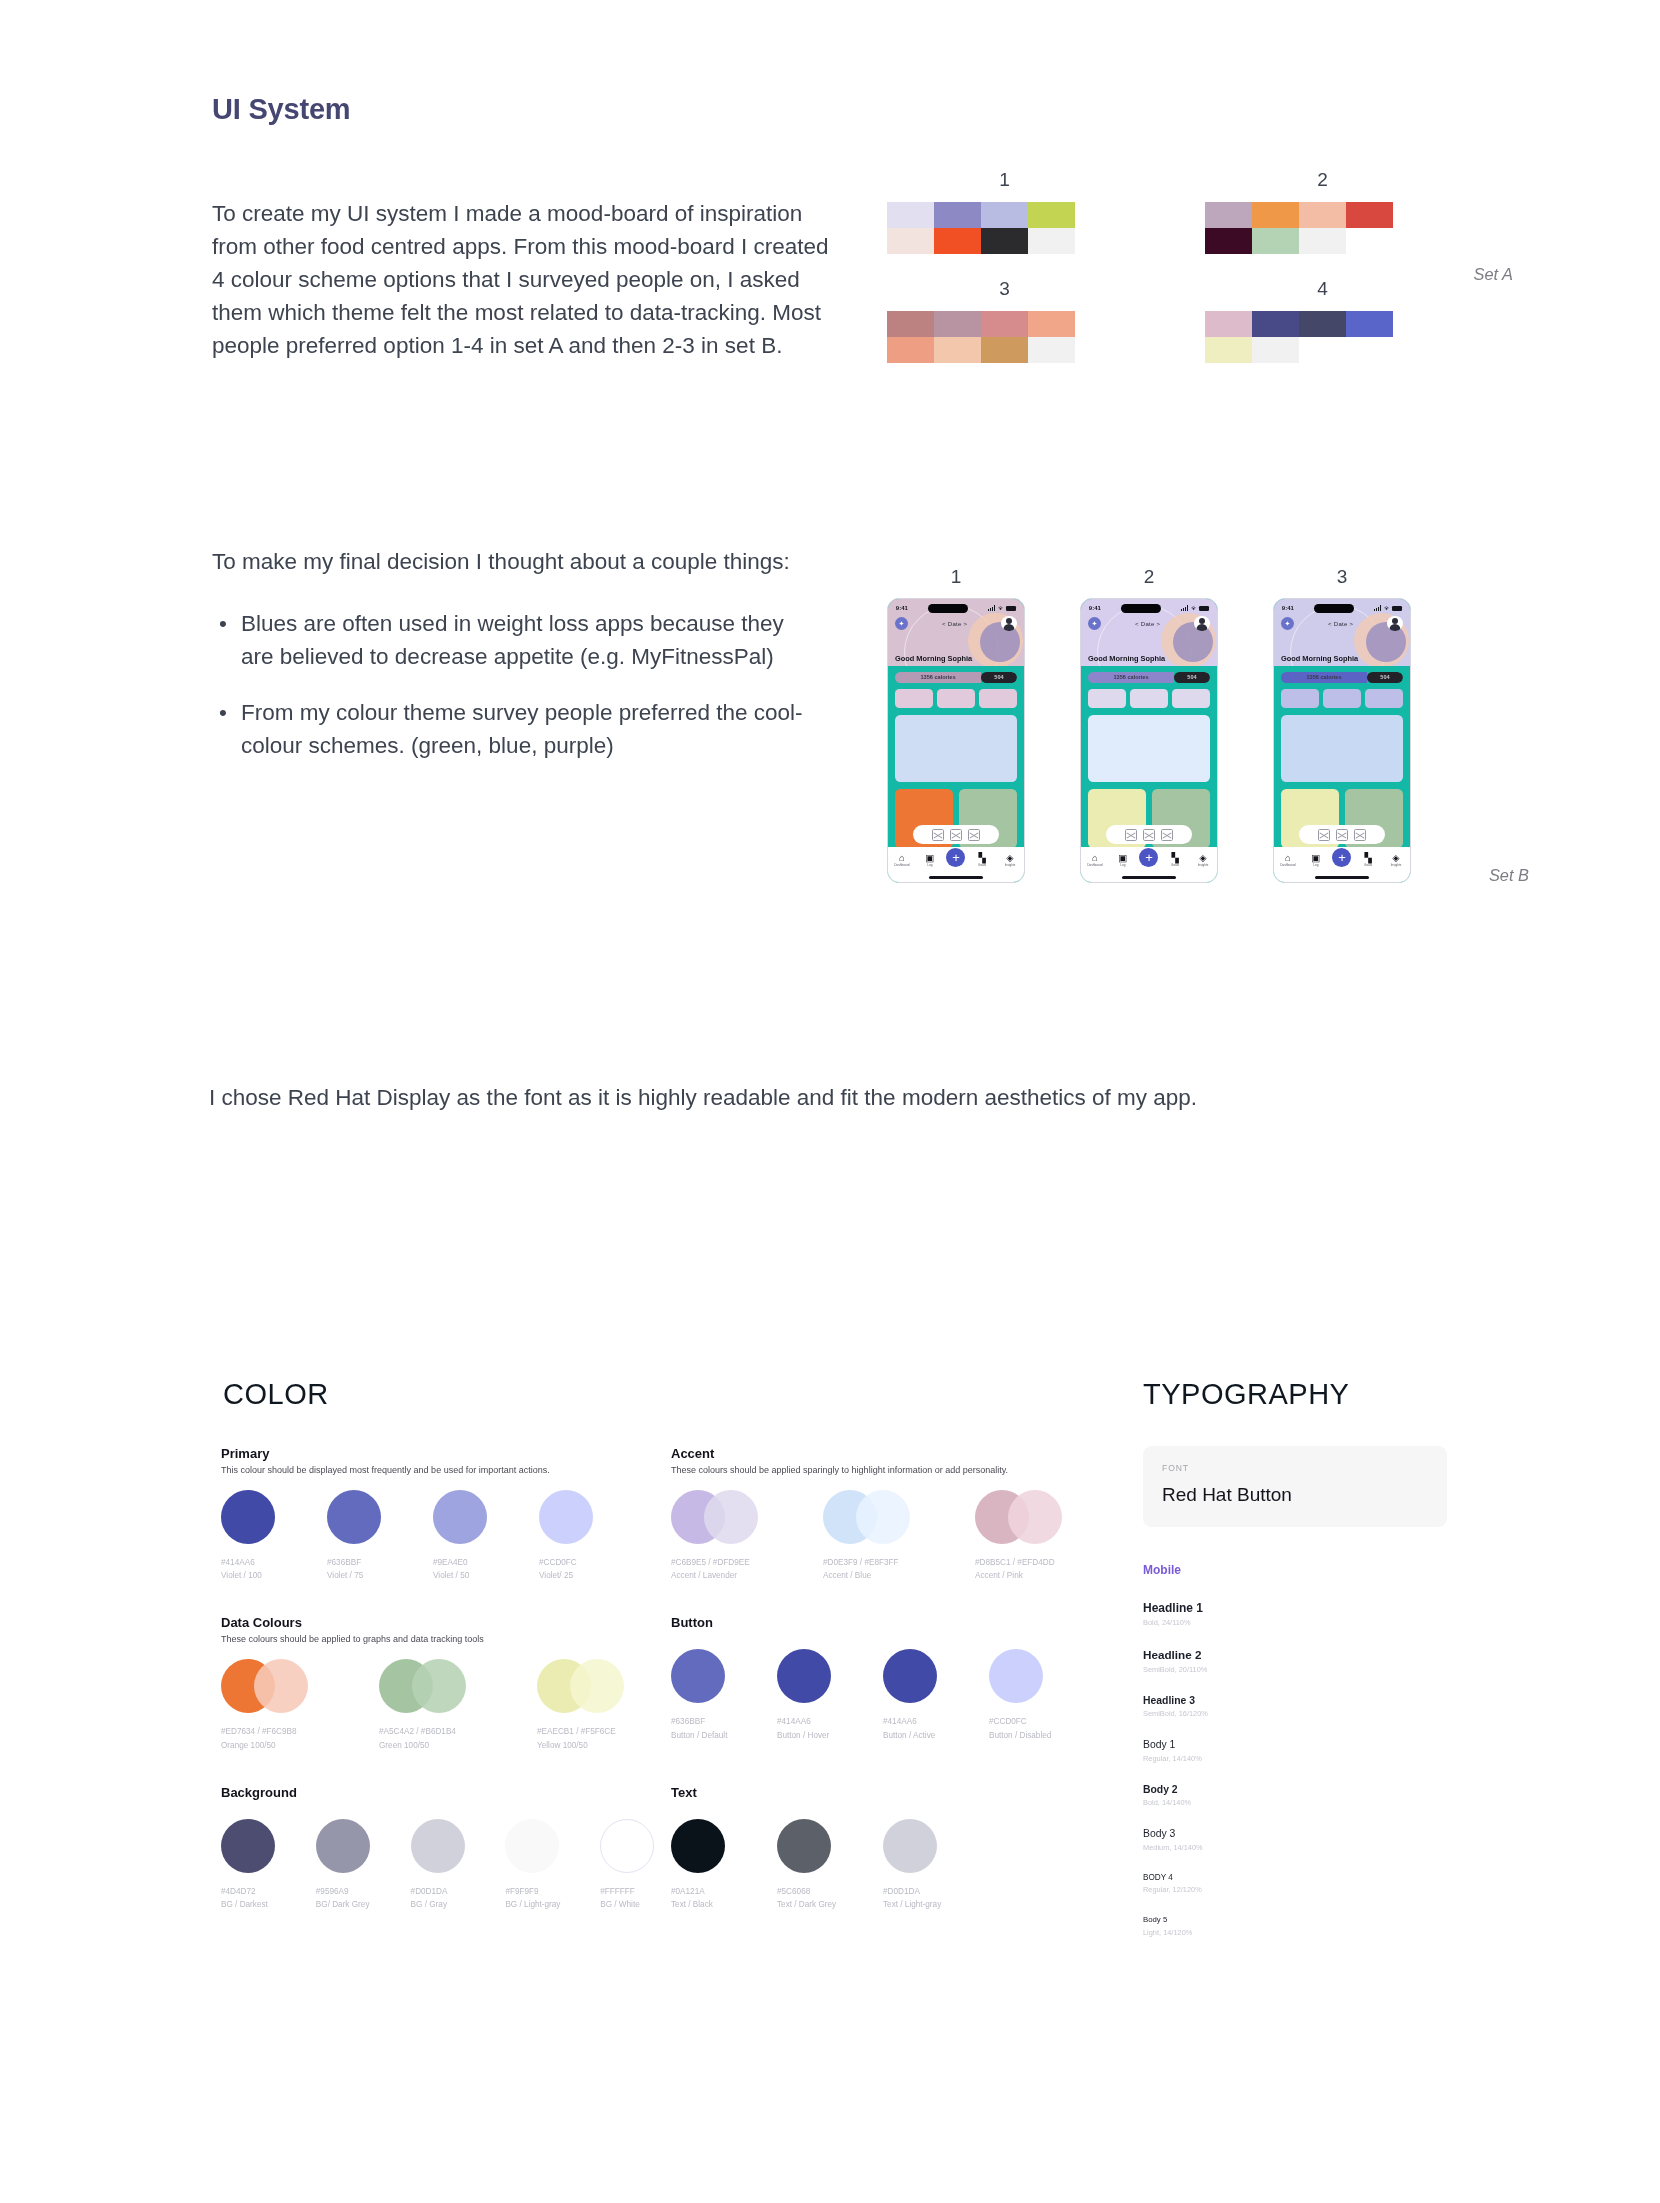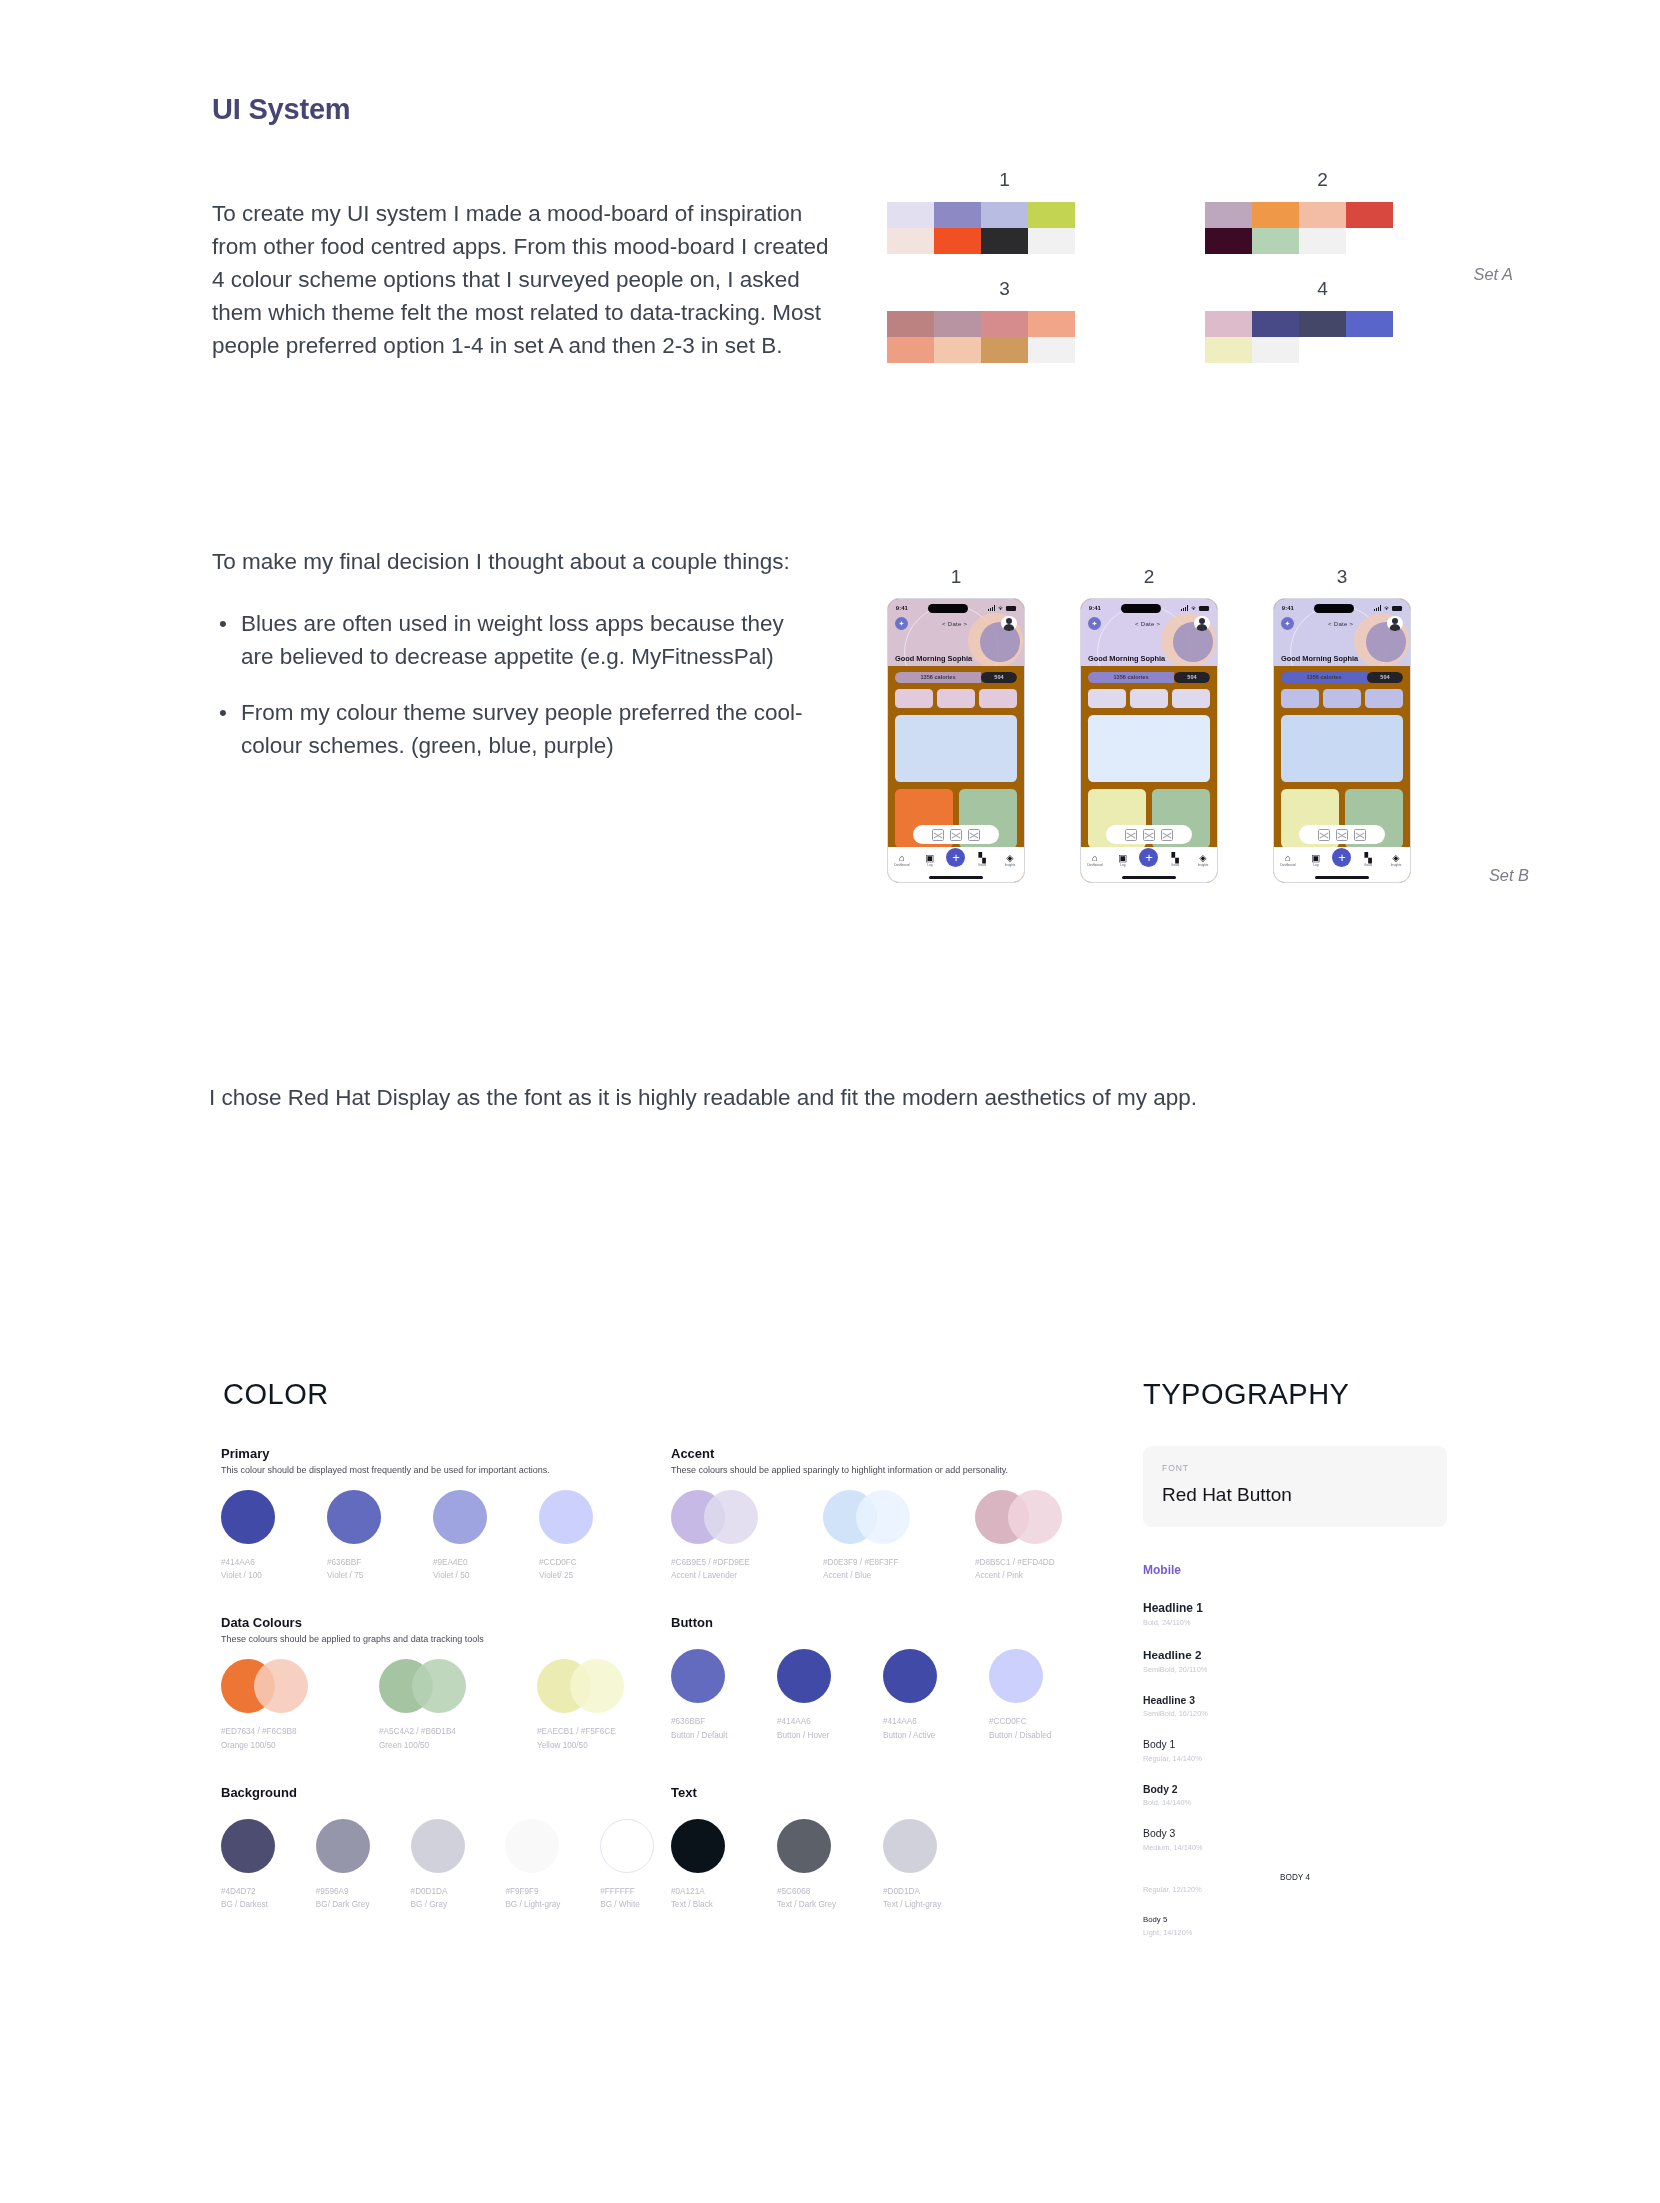--- a/index.html
+++ b/index.html
@@ -83,21 +83,21 @@
   .phone-num {
     text-align: center;
     font-size: 19px;
     color: #3d4450;
     margin-bottom: 10.4px;
   }
   .phone {
     width: 138px; height: 285px;
     border: 1.3px solid #d7d7de;
     border-radius: 12px;
-    background: #a16207;
+    background: #14b8a6;
     overflow: hidden;
     position: relative;
   }
   .ph-head {
     height: 67px; position: relative; overflow: hidden;
   }
   .ph-arc { position: absolute; border-radius: 50%; }
   .ph-status {
     display: flex; align-items: center; justify-content: space-between;
     padding: 4.3px 7.8px 0 7.8px; position: relative; z-index: 3;
@@ -239,21 +239,21 @@
   .typo-mobile { font-size: 12px; font-weight: 700; color: #7a5bd6; margin: 36px 0 24px 0; }
   .type-item { margin-bottom: 21px; }
   .type-name { color: #1b1f2a; margin-bottom: 3.5px; }
   .type-spec { font-size: 7.4px; color: #c6c7d0; }
   .t-h1 { font-size: 12px; font-weight: 700; }
   .t-h2 { font-size: 11.7px; font-weight: 700; }
   .t-h3 { font-size: 10.4px; font-weight: 700; }
   .t-b1 { font-size: 10.4px; font-weight: 400; }
   .t-b2 { font-size: 10.4px; font-weight: 700; }
   .t-b3 { font-size: 10.4px; font-weight: 500; }
-  .t-b4 { font-size: 8.2px; font-weight: 400; text-align: center; }
+  .t-b4 { font-size: 8.2px; font-weight: 400; }
   .t-b5 { font-size: 7.8px; font-weight: 300; }
 </style>
 </head>
 <body>
 
 <div class="page">
 
   <h1 class="page-title">UI System</h1>
 
   <div class="intro-col">

